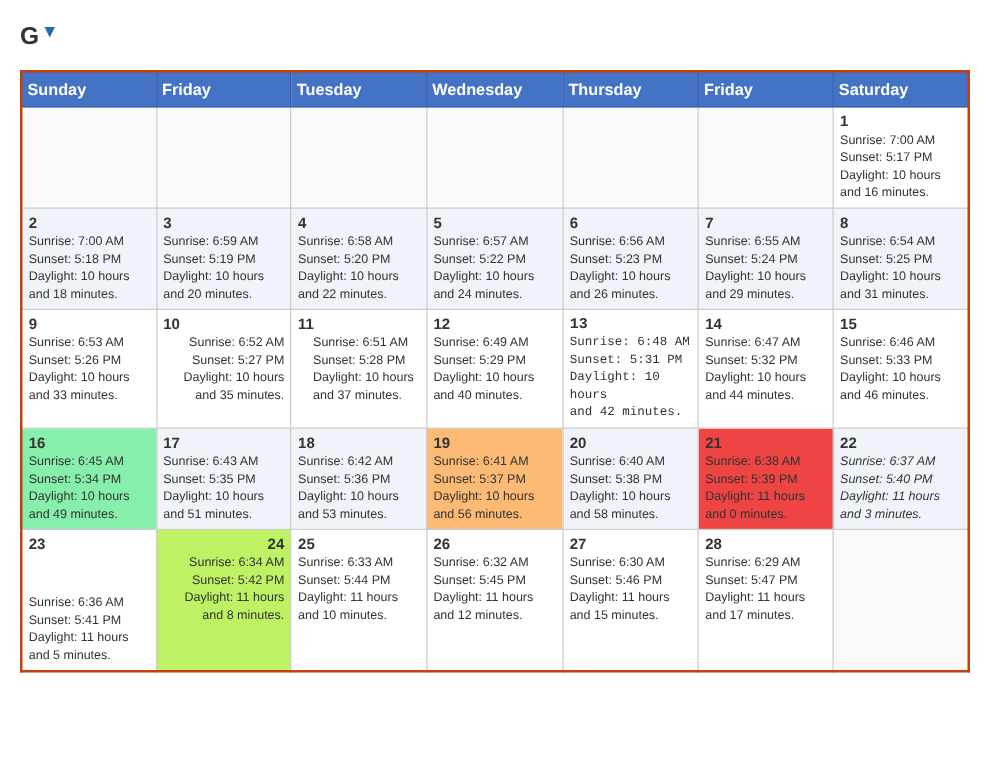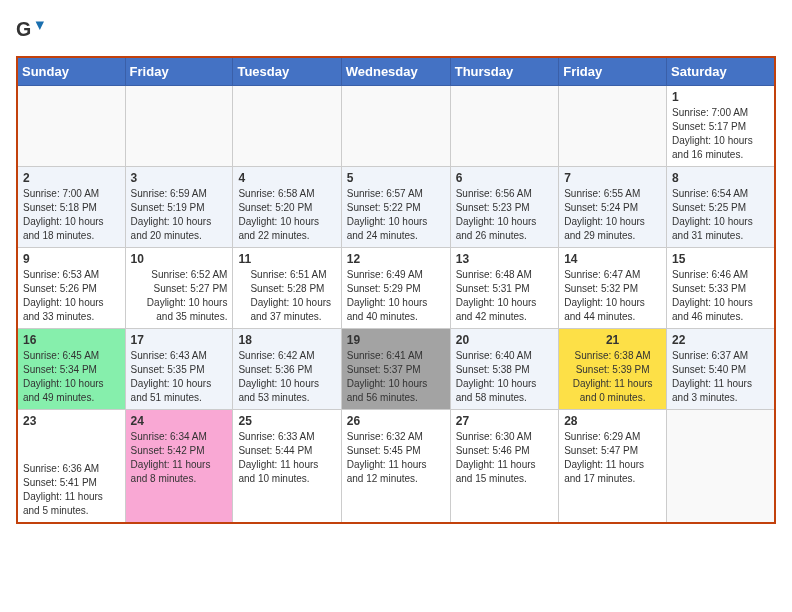--- a/index.html
+++ b/index.html
@@ -214,21 +214,21 @@
 Daylight: 10 hours
 and 37 minutes.</div>
         </td>
         <td style="background: rgb(255, 255, 255);">
           <span class="day-number">12</span>
           <div class="day-info" style="white-space: pre-line;">Sunrise: 6:49 AM
 Sunset: 5:29 PM
 Daylight: 10 hours
 and 40 minutes.</div>
         </td>
-        <td style="background: rgb(255, 255, 255);">
+        <td style="background: rgb(255, 255, 255); font-family: Liberation Mono, monospace;">
           <span class="day-number">13</span>
           <div class="day-info" style="white-space: pre-line;">Sunrise: 6:48 AM
 Sunset: 5:31 PM
 Daylight: 10 hours
 and 42 minutes.</div>
         </td>
         <td style="background: rgb(255, 255, 255);">
           <span class="day-number">14</span>
           <div class="day-info" style="white-space: pre-line;">Sunrise: 6:47 AM
 Sunset: 5:32 PM
@@ -258,58 +258,58 @@
 Daylight: 10 hours
 and 51 minutes.</div>
         </td>
         <td style="background: rgb(240, 244, 250);">
           <span class="day-number">18</span>
           <div class="day-info" style="white-space: pre-line;">Sunrise: 6:42 AM
 Sunset: 5:36 PM
 Daylight: 10 hours
 and 53 minutes.</div>
         </td>
-        <td style="background: #a3a3a3; margin-left: 42px;">
+        <td style="background: #fdba74; margin-left: 42px;">
           <span class="day-number">19</span>
           <div class="day-info" style="white-space: pre-line;">Sunrise: 6:41 AM
 Sunset: 5:37 PM
 Daylight: 10 hours
 and 56 minutes.</div>
         </td>
         <td style="background: rgb(240, 244, 250);">
           <span class="day-number">20</span>
           <div class="day-info" style="white-space: pre-line;">Sunrise: 6:40 AM
 Sunset: 5:38 PM
 Daylight: 10 hours
 and 58 minutes.</div>
         </td>
-        <td style="background: #fde047; text-align: center;">
+        <td style="background: #ef4444;">
           <span class="day-number">21</span>
           <div class="day-info" style="white-space: pre-line;">Sunrise: 6:38 AM
 Sunset: 5:39 PM
 Daylight: 11 hours
 and 0 minutes.</div>
         </td>
         <td style="background: rgb(240, 244, 250);">
           <span class="day-number">22</span>
-          <div class="day-info" style="white-space: pre-line;">Sunrise: 6:37 AM
+          <div class="day-info" style="white-space: pre-line; font-style: italic;">Sunrise: 6:37 AM
 Sunset: 5:40 PM
 Daylight: 11 hours
 and 3 minutes.</div>
         </td>
       </tr>
       <tr>
         <td style="background: rgb(255, 255, 255);">
           <span class="day-number">23</span>
           <div class="day-info" style="white-space: pre-line; margin-top: 34px;">Sunrise: 6:36 AM
 Sunset: 5:41 PM
 Daylight: 11 hours
 and 5 minutes.</div>
         </td>
-        <td style="background: #f9a8d4;">
+        <td style="background: #bef264; text-align: right;">
           <span class="day-number">24</span>
           <div class="day-info" style="white-space: pre-line;">Sunrise: 6:34 AM
 Sunset: 5:42 PM
 Daylight: 11 hours
 and 8 minutes.</div>
         </td>
         <td style="background: rgb(255, 255, 255);">
           <span class="day-number">25</span>
           <div class="day-info" style="white-space: pre-line;">Sunrise: 6:33 AM
 Sunset: 5:44 PM

